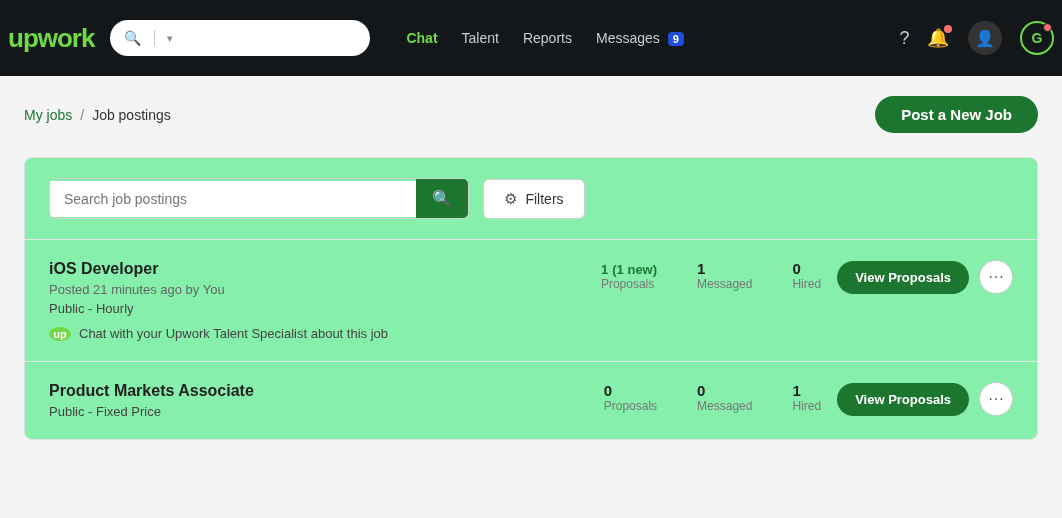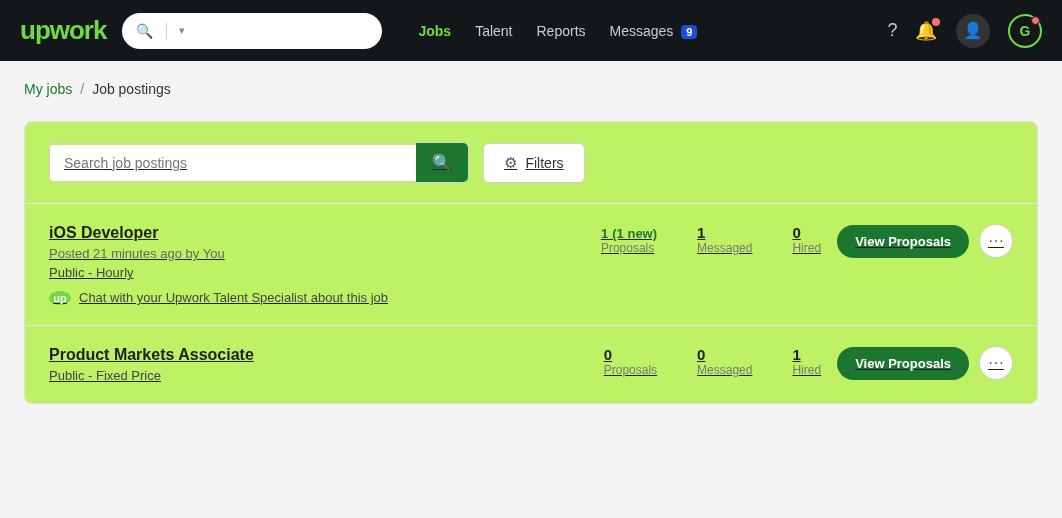--- a/index.html
+++ b/index.html
@@ -3,22 +3,22 @@
   <meta charset="utf-8">
   <style>
     * { box-sizing: border-box; margin: 0; padding: 0; }
     body { font-family: -apple-system, BlinkMacSystemFont, 'Segoe UI', sans-serif; background: #f4f4f4; color: #222; }
 
     
     .navbar {
       background: #14171a;
       display: flex;
       align-items: center;
-      padding: 0 20px;
-      height: 61px;
+      padding: 0 8px;
+      height: 76px;
       gap: 16px;
     }
     .nav-logo {
       display: flex;
       align-items: center;
       gap: 2px;
       flex-shrink: 0;
     }
     .logo-text {
       font-size: 26px;
@@ -138,25 +138,24 @@
       border: none;
       border-radius: 30px;
       padding: 10px 26px;
       font-size: 15px;
       font-weight: 600;
       cursor: pointer;
     }
 
     
     .card {
-      background: #bef264;
+      background: #86efac;
       border-radius: 8px;
       border: 1px solid #e0e0e0;
       overflow: hidden;
-      text-decoration: underline;
     }
     .search-row {
       display: flex;
       align-items: center;
       gap: 14px;
       padding: 20px 24px;
       border-bottom: 1px solid #e8e8e8;
     }
     .search-input-wrap {
       display: flex;
@@ -297,21 +296,21 @@
     <span class="logo-text">upwork</span>
   </div>
 
   <div class="search-bar">
     <span class="search-bar-icon">🔍</span>
     <span class="search-bar-divider"></span>
     <span class="search-bar-caret">▾</span>
   </div>
 
   <div class="nav-links">
-    <span class="nav-link active">Jobs</span>
+    <span class="nav-link active">Chat</span>
     <span class="nav-link">Talent</span>
     <span class="nav-link">Reports</span>
     <span class="nav-link">
       <span>Messages</span>
       <span class="msg-badge">9</span>
     </span>
   </div>
 
   <div class="nav-right">
     <span class="nav-icon-btn">
@@ -330,20 +329,21 @@
 </nav>
 
 <div class="page-container">
 
   <div class="breadcrumb-row">
     <div class="breadcrumb">
       <span class="breadcrumb-link">My jobs</span>
       <span class="breadcrumb-sep">/</span>
       <span class="breadcrumb-current">Job postings</span>
     </div>
+    <button class="post-job-btn">Post a New Job</button>
   </div>
 
   <div class="card">
 
     <div class="search-row">
       <div class="search-input-wrap">
         <input class="search-input" type="text" placeholder="Search job postings" style="">
         <button class="search-submit-btn">
           <span>🔍</span>
         </button>

